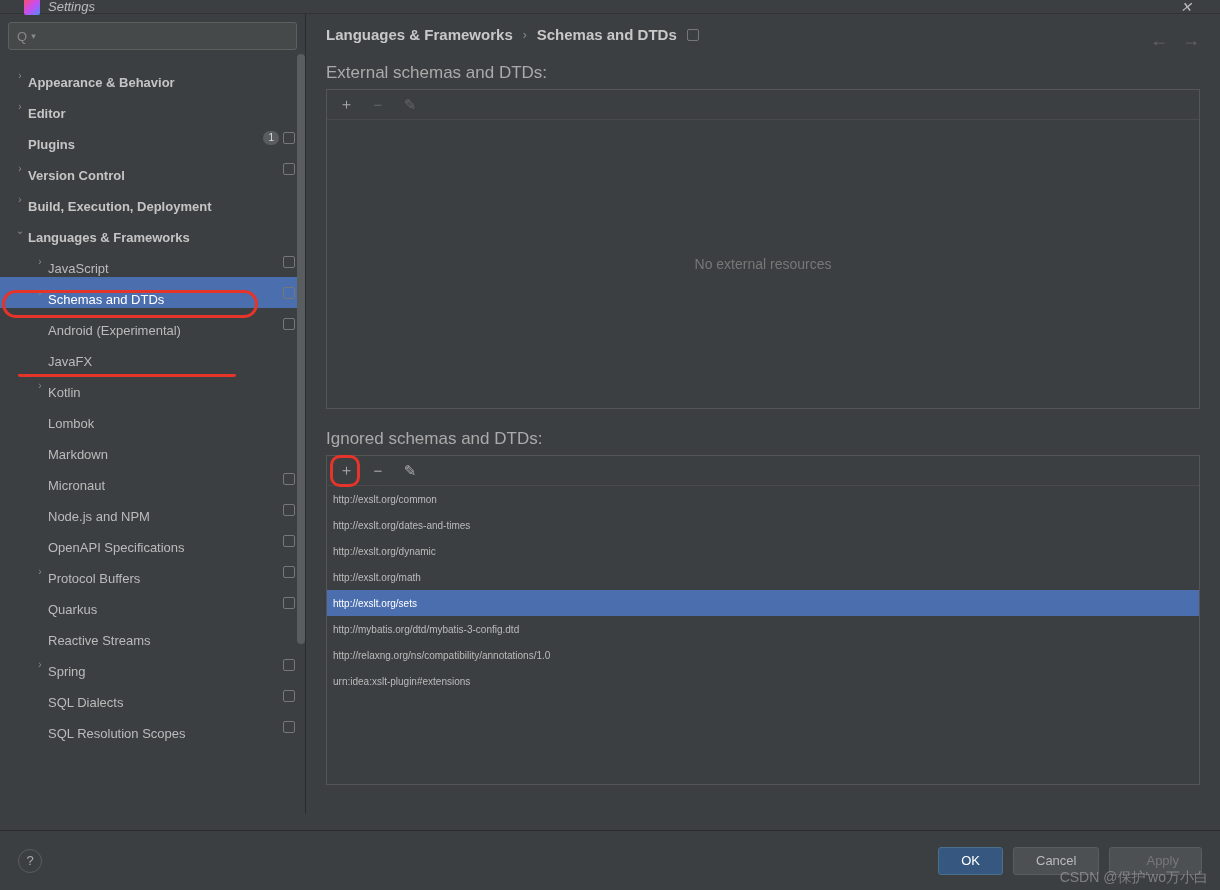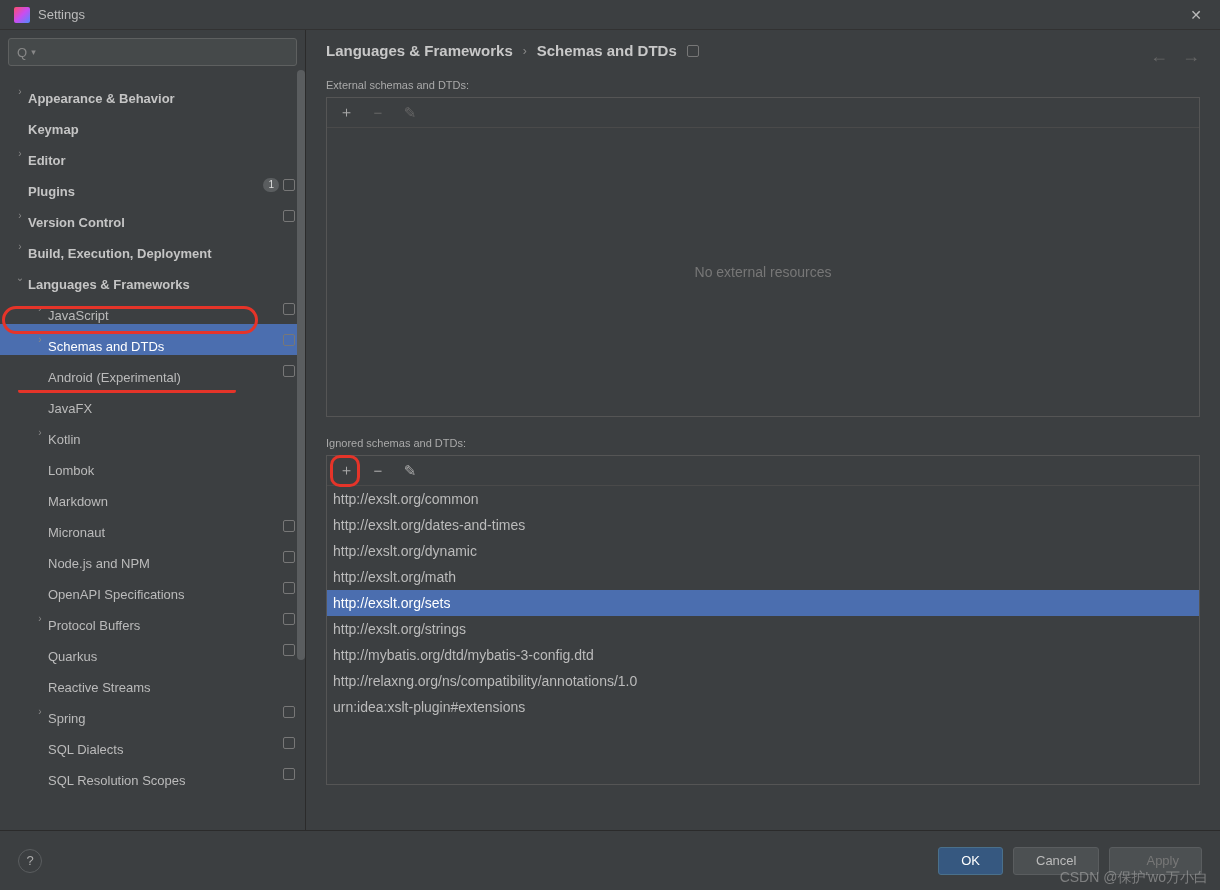--- a/index.html
+++ b/index.html
@@ -1,18 +1,18 @@
 <!DOCTYPE html>
 <html><head>
 <meta charset="utf-8">
 <style>
 * { margin: 0; padding: 0; box-sizing: border-box; font-family: "Segoe UI", Arial, sans-serif; }
 body { background: #3c3f41; color: #bbbbbb; width: 1220px; height: 890px; overflow: hidden; position: relative; }
 
-.titlebar { height: 30px; display: flex; align-items: center; padding: 0 14px; background: #3c3f41; border-bottom: 1px solid #323232; }
+.titlebar { height: 14px; display: flex; align-items: center; padding: 0 24px; background: #3c3f41; border-bottom: 1px solid #323232; font-style: italic; }
 .titlebar .app-icon { width: 16px; height: 16px; background: linear-gradient(135deg,#ff4d6b,#c94df0,#4d8bff); border-radius: 2px; margin-right: 8px; }
 .titlebar .title { font-size: 13px; color: #bbb; flex: 1; }
 .titlebar .close { font-size: 14px; color: #bbb; cursor: pointer; width: 20px; text-align: center; }
 
 .body { display: flex; height: 800px; }
 
 .sidebar { width: 306px; border-right: 1px solid #2b2b2b; display: flex; flex-direction: column; position: relative; }
 .search { margin: 8px 8px 6px 8px; height: 28px; background: #45494a; border: 1px solid #5e6060; border-radius: 3px; display: flex; align-items: center; padding: 0 8px; }
 .search .mag { color: #888; font-size: 13px; margin-right: 4px; }
 .search .caret { color: #888; font-size: 9px; }
@@ -35,33 +35,33 @@
 .underline-annot { position: absolute; left: 18px; top: 359px; width: 218px; height: 4px; border-bottom: 3px solid #e53429; border-radius: 2px; pointer-events: none; }
 
 .main { flex: 1; padding: 12px 20px 0 20px; position: relative; overflow: hidden; }
 .breadcrumb { display: flex; align-items: center; gap: 10px; font-size: 15px; margin-bottom: 20px; }
 .breadcrumb .bc { color: #bbb; }
 .breadcrumb .bc.bold { font-weight: 600; color: #c8c8c8; }
 .breadcrumb .sep { color: #888; font-size: 12px; }
 .breadcrumb .proj-icon { width: 12px; height: 12px; border: 1px solid #777; border-radius: 2px; }
 .nav-arrows { position: absolute; right: 20px; top: 16px; display: flex; gap: 14px; color: #666; font-size: 18px; }
 
-.section-label { font-size: 11px; color: #aaa; margin-bottom: 6px; }
+.section-label { font-size: 17px; color: #aaa; margin-bottom: 6px; }
 .list-box { border: 1px solid #555; background: #3c3f41; display: flex; flex-direction: column; }
 .list-toolbar { height: 30px; display: flex; align-items: center; gap: 18px; padding: 0 12px; border-bottom: 1px solid #4a4a4a; position: relative; }
 .tb-btn { color: #aaa; font-size: 15px; cursor: pointer; width: 14px; text-align: center; }
 .tb-btn.disabled { color: #666; }
 .list-content { flex: 1; overflow: auto; }
 .empty { display: flex; align-items: center; justify-content: center; color: #777; font-size: 14px; height: 100%; }
 .box-external { height: 320px; margin-bottom: 20px; }
 .box-ignored { height: 330px; }
 
 .circle-annot-plus { position: absolute; left: 3px; top: -1px; width: 30px; height: 32px; border: 3px solid #e53429; border-radius: 10px; pointer-events: none; }
 
-.list-row { height: 26px; display: flex; align-items: center; padding: 0 6px; font-size: 14px; color: #bbb; cursor: pointer; }
+.list-row { height: 26px; display: flex; align-items: center; padding: 0 6px; font-size: 10px; color: #bbb; cursor: pointer; }
 .list-row.selected { background: #4b6eaf; color: #fff; }
 
 .footer { position: absolute; left: 0; right: 0; bottom: 0; height: 60px; border-top: 1px solid #2b2b2b; display: flex; align-items: center; padding: 0 18px; background: #3c3f41; }
 .help-btn { width: 24px; height: 24px; border: 1px solid #5a5d5f; border-radius: 50%; display: flex; align-items: center; justify-content: center; color: #aaa; font-size: 13px; cursor: pointer; }
 .footer-spacer { flex: 1; }
 .btn { height: 28px; padding: 0 22px; border-radius: 3px; font-size: 13px; margin-left: 10px; cursor: pointer; border: 1px solid #5a5d5f; background: #4c5052; color: #bbb; display: flex; align-items: center; }
 .btn.primary { background: #365880; border-color: #4a708b; color: #fff; }
 .btn.disabled { color: #777; padding-left: 36px; }
 
 .watermark { position: absolute; right: 12px; bottom: 3px; color: #aaa; font-size: 14px; opacity: 0.6; pointer-events: none; }
@@ -78,25 +78,20 @@
 <div class="body">
   <div class="sidebar">
     <div class="search">
       <span class="mag">Q</span>
       <span class="caret">▾</span>
     </div>
     <div class="tree" id="tree">
         <div class="tree-item indent-0 bold">
           <span class="arrow">›</span>
           <span class="label">Appearance &amp; Behavior</span>
-          <span class="badges"></span>
-        </div>
-        <div class="tree-item indent-0 bold">
-          <span class="arrow"></span>
-          <span class="label">Keymap</span>
           <span class="badges"></span>
         </div>
         <div class="tree-item indent-0 bold">
           <span class="arrow">›</span>
           <span class="label">Editor</span>
           <span class="badges"></span>
         </div>
         <div class="tree-item indent-0 bold">
           <span class="arrow"></span>
           <span class="label">Plugins</span>
@@ -261,21 +256,20 @@
         <span class="tb-btn">−</span>
         <span class="tb-btn">✎</span>
         <div class="circle-annot-plus"></div>
       </div>
       <div class="list-content" id="ignored-list">
           <div class="list-row">http://exslt.org/common</div>
           <div class="list-row">http://exslt.org/dates-and-times</div>
           <div class="list-row">http://exslt.org/dynamic</div>
           <div class="list-row">http://exslt.org/math</div>
           <div class="list-row selected">http://exslt.org/sets</div>
-          <div class="list-row">http://exslt.org/strings</div>
           <div class="list-row">http://mybatis.org/dtd/mybatis-3-config.dtd</div>
           <div class="list-row">http://relaxng.org/ns/compatibility/annotations/1.0</div>
           <div class="list-row">urn:idea:xslt-plugin#extensions</div>
         </div>
     </div>
   </div>
 </div>
 
 <div class="footer">
   <div class="help-btn">?</div>

